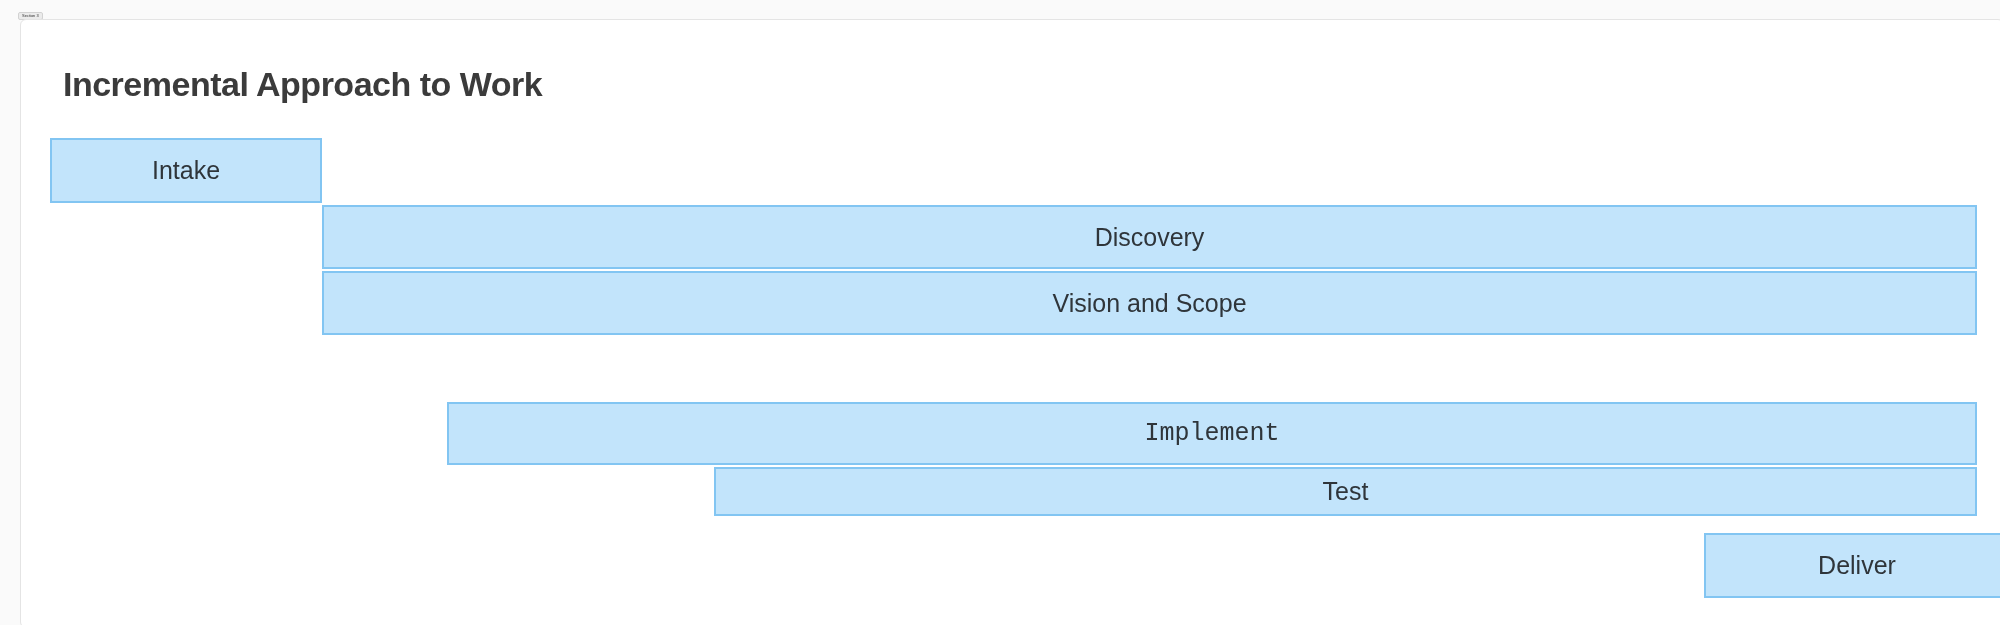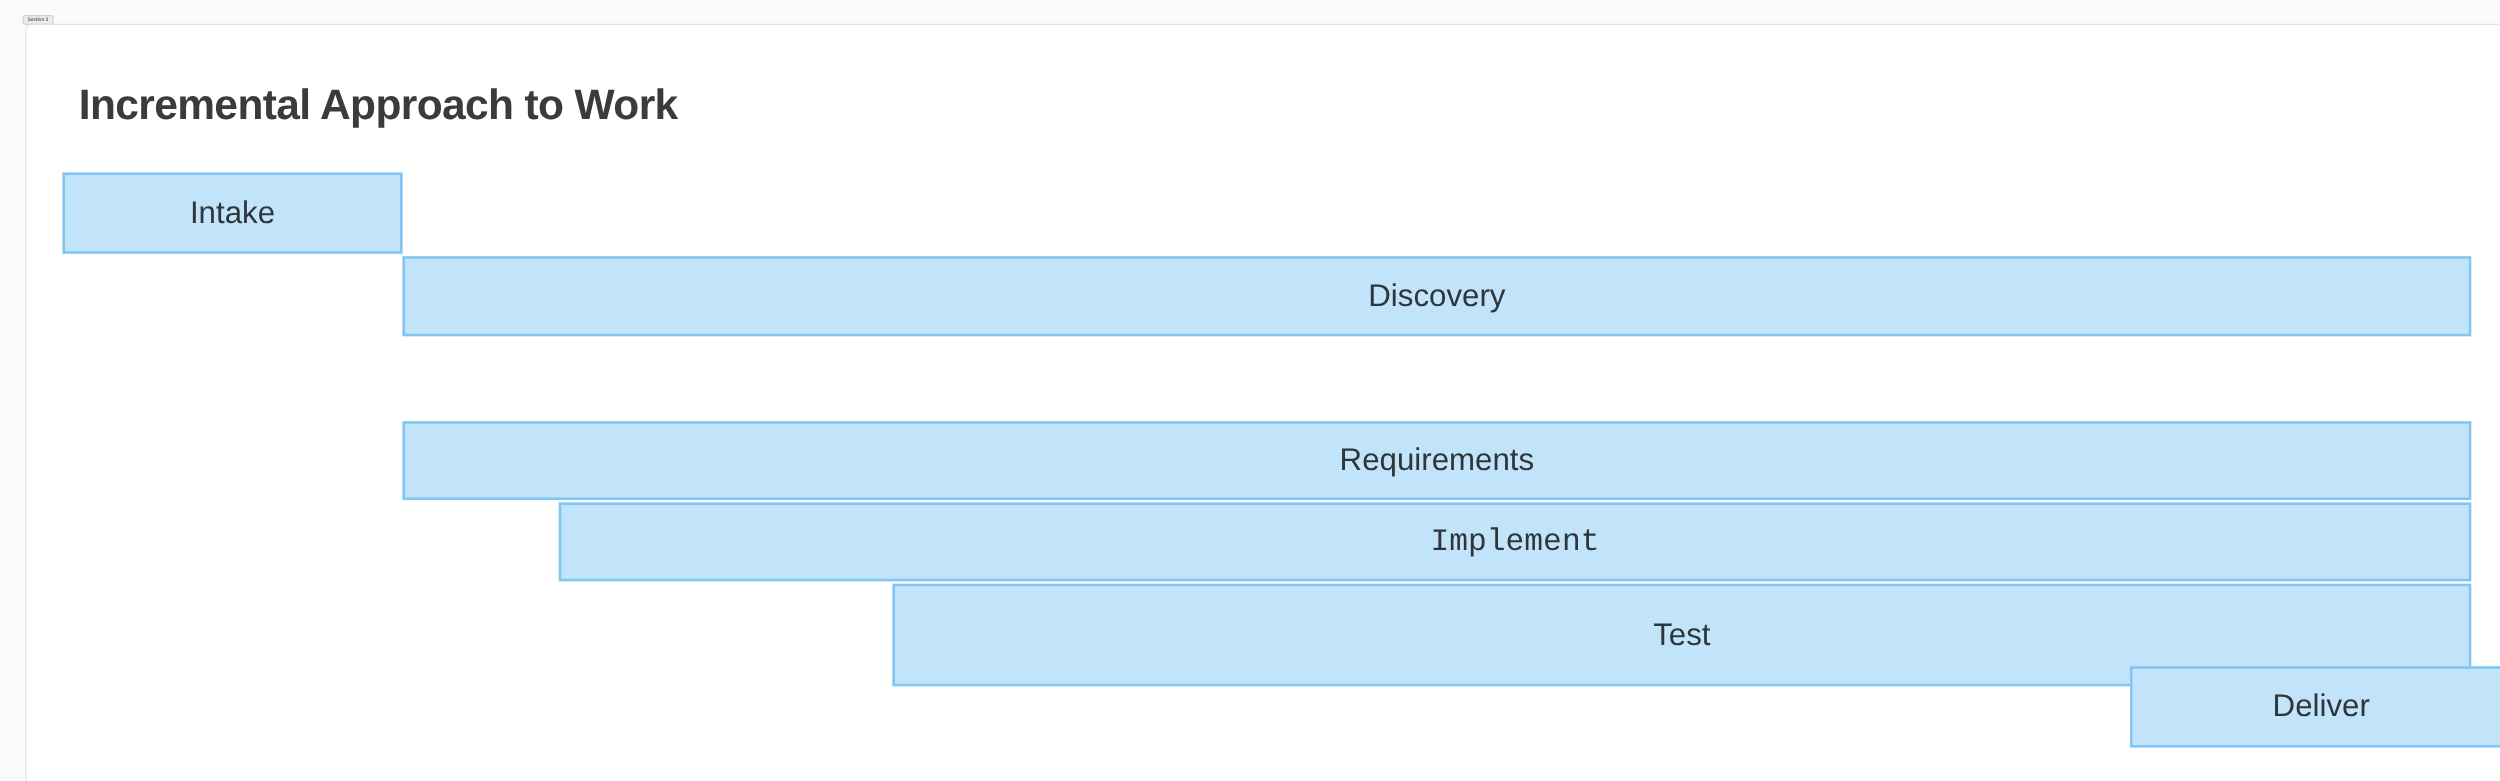--- a/index.html
+++ b/index.html
@@ -64,30 +64,30 @@
     <h1 class="title">Incremental Approach to Work</h1>
 
     <div class="bar" style="left: 301px; top: 185px; width: 1655px; height: 64px;">
       <span class="bar-label">Discovery</span>
     </div>
 
     <div class="bar" style="left: 29px; top: 118px; width: 272px; height: 65px;">
       <span class="bar-label">Intake</span>
     </div>
 
+    <div class="bar" style="left: 301px; top: 251px; width: 1655px; height: 64px;">
+      <span class="bar-label">Vision and Scope</span>
+    </div>
 
-    <div class="bar" style="left: 301px; top: 317px; width: 1655px; height: 63px;">
-      <span class="bar-label">Requirements</span>
-    </div>
 
     <div class="bar" style="left: 426px; top: 382px; width: 1530px; height: 63px; font-family: Liberation Mono, monospace;">
       <span class="bar-label">Implement</span>
     </div>
 
-    <div class="bar" style="left: 693px; top: 447px; width: 1263px; height: 82px;">
+    <div class="bar" style="left: 693px; top: 447px; width: 1263px; height: 49px;">
       <span class="bar-label">Test</span>
     </div>
 
     <div class="bar" style="left: 1683px; top: 513px; width: 306px; height: 65px;">
       <span class="bar-label">Deliver</span>
     </div>
 
   </div>
 </div>
 

